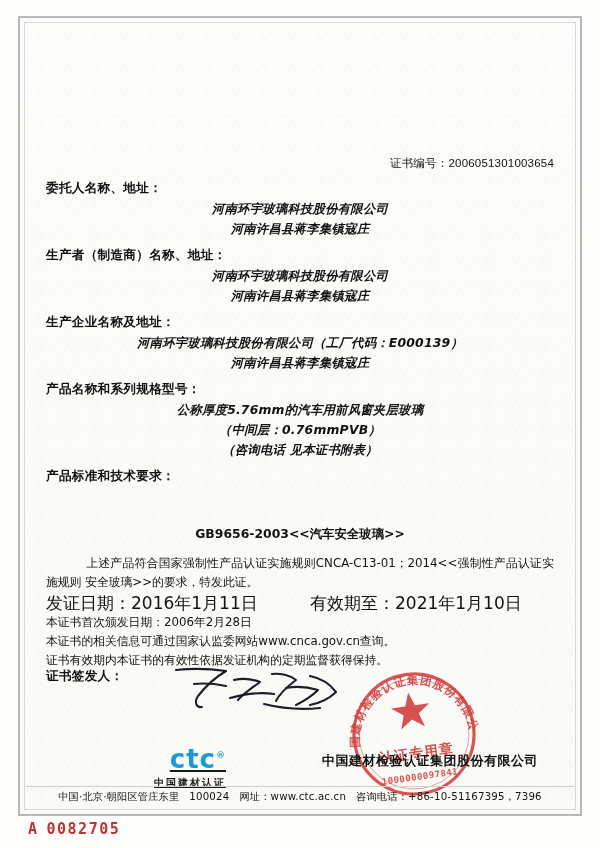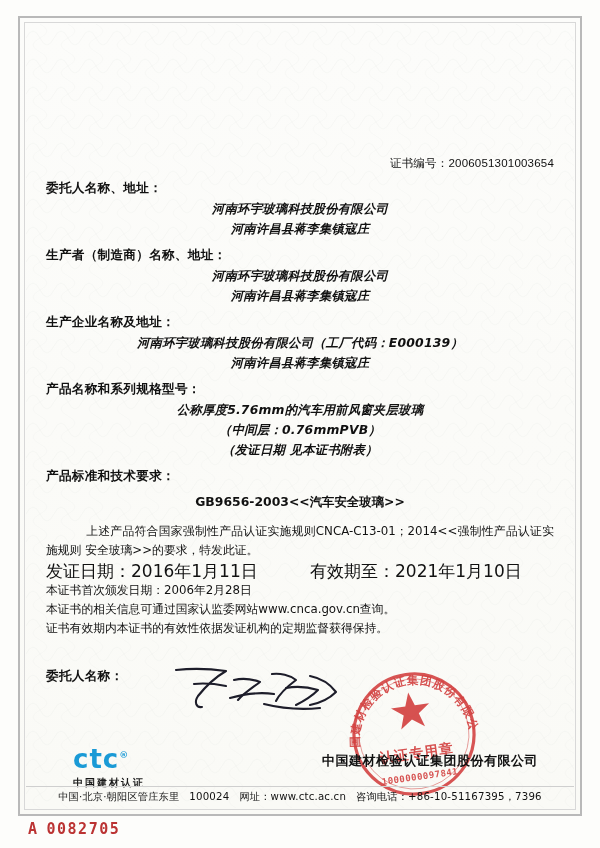--- a/index.html
+++ b/index.html
@@ -133,20 +133,21 @@
     font-style: italic;
   }
   .std-values {
     text-align: center;
     font-family: "DejaVu Sans", sans-serif;
     font-size: 12.4px;
     font-weight: bold;
     color: #111;
     line-height: 20px;
     padding: 6px 0 2px 0;
+    margin-top: 32px;
   }
 
   .para {
     font-family: "DejaVu Sans", sans-serif;
     font-size: 11.8px;
     color: #111;
     line-height: 19px;
     margin-top: 8px;
     text-align: justify;
   }
@@ -193,25 +194,26 @@
   .red-seal {
     position: absolute;
     left: 338px;
     top: 658px;
     width: 152px;
     height: 152px;
     opacity: 0.85;
   }
   .ctc-logo {
     position: absolute;
-    left: 73px;
+    left: 94px;
     top: 742px;
     width: 132px;
     height: 46px;
-    text-align: left;
+    text-align: right;
+    text-decoration: underline;
   }
   .ctc-mark {
     font-family: "DejaVu Sans", sans-serif;
     font-size: 26px;
     font-weight: bold;
     color: #1a9ad6;
     letter-spacing: 1px;
     line-height: 26px;
   }
   .ctc-mark .reg {
@@ -315,21 +317,21 @@
         <span class="line">河南环宇玻璃科技股份有限公司（工厂代码：E000139）</span>
         <span class="line">河南许昌县蒋李集镇寇庄</span>
       </div>
     </div>
 
     <div class="field">
       <div class="field-label">产品名称和系列规格型号：</div>
       <div class="field-values">
         <span class="line">公称厚度5.76mm的汽车用前风窗夹层玻璃</span>
         <span class="line">（中间层：0.76mmPVB）</span>
-        <span class="line">（发证日期 见本证书附表）</span>
+        <span class="line">（咨询电话 见本证书附表）</span>
       </div>
     </div>
 
     <div class="field">
       <div class="field-label">产品标准和技术要求：</div>
       <div class="std-values">
         <span class="line">GB9656-2003&lt;&lt;汽车安全玻璃&gt;&gt;</span>
       </div>
     </div>
 
@@ -342,21 +344,21 @@
       <span class="right">
         <span>有效期至：</span><span>2021年1月10日</span>
       </span>
     </div>
 
     <div class="line-txt">本证书首次颁发日期：2006年2月28日</div>
     <div class="line-txt">本证书的相关信息可通过国家认监委网站www.cnca.gov.cn查询。</div>
     <div class="line-txt">证书有效期内本证书的有效性依据发证机构的定期监督获得保持。</div>
   </div>
 
-  <div class="sig-label">委托人名称：</div>
+  <div class="sig-label">证书签发人：</div>
 
   <svg class="signature" viewBox="0 0 180 60">
     <g fill="none" stroke="#1d1d2a" stroke-width="2.1" stroke-linecap="round" stroke-linejoin="round">
       <path d="M8 10 C26 8, 44 9, 58 11 C46 18, 38 26, 30 36 C26 42, 28 48, 34 47"></path>
       <path d="M26 24 C36 23, 48 24, 58 26"></path>
       <path d="M66 20 C74 18, 84 19, 92 22 C84 28, 76 33, 70 40"></path>
       <path d="M62 38 C76 34, 92 32, 106 34"></path>
       <path d="M104 14 C112 13, 122 15, 128 20 C120 26, 112 33, 108 41"></path>
       <path d="M118 28 C128 26, 140 27, 150 30 C144 36, 136 41, 128 45"></path>
       <path d="M142 16 C152 18, 162 24, 168 32 C162 38, 152 43, 142 45"></path>

